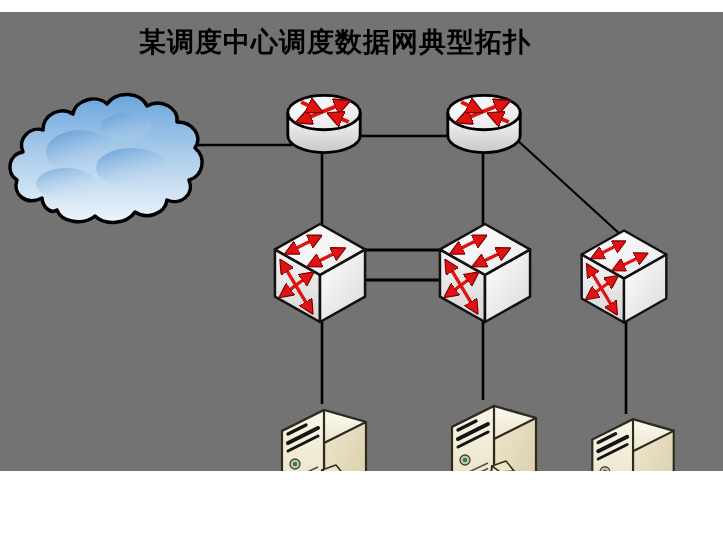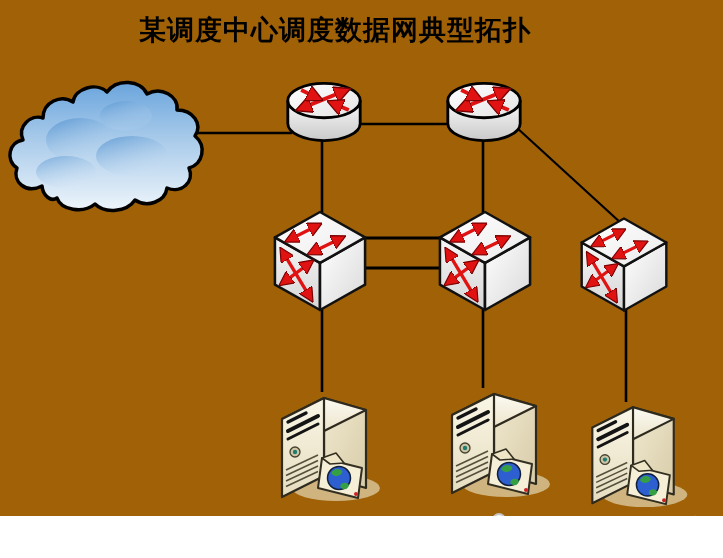--- a/index.html
+++ b/index.html
@@ -1,17 +1,17 @@
 <!DOCTYPE html>
 <html><head>
 <meta charset="utf-8">
 <style>
   html,body{margin:0;padding:0;background:#fff;}
-  .page{position:relative;width:723px;height:516px;background:#a16207;overflow:hidden;
-        font-family:"Liberation Sans",sans-serif;}
+  .page{position:relative;width:723px;height:459px;background:#737373;overflow:hidden;
+        font-family:"Liberation Sans",sans-serif;margin-top:12px;}
   .title{position:absolute;left:130px;top:12px;width:410px;text-align:center;
          font-family:"Liberation Serif","DejaVu Serif",serif;font-weight:bold;
          font-size:27px;color:#000;letter-spacing:1px;white-space:nowrap;}
   svg.diagram{position:absolute;left:0;top:0;}
   .watermark{position:absolute;left:0;top:0;width:723px;height:558px;pointer-events:none;font-family:Liberation Mono, monospace;}
   .wm-logo{position:absolute;left:489px;top:509px;width:38px;height:40px;}
   .wm-brand{position:absolute;left:532px;top:514px;font-size:21px;font-weight:bold;
             color:#cfcfcf;letter-spacing:1px;white-space:nowrap;
             text-shadow:1px 1px 0 #efefef, -1px -1px 0 #b9b9b9;}
   .wm-site{position:absolute;left:538px;top:521px;font-size:17px;font-weight:bold;

